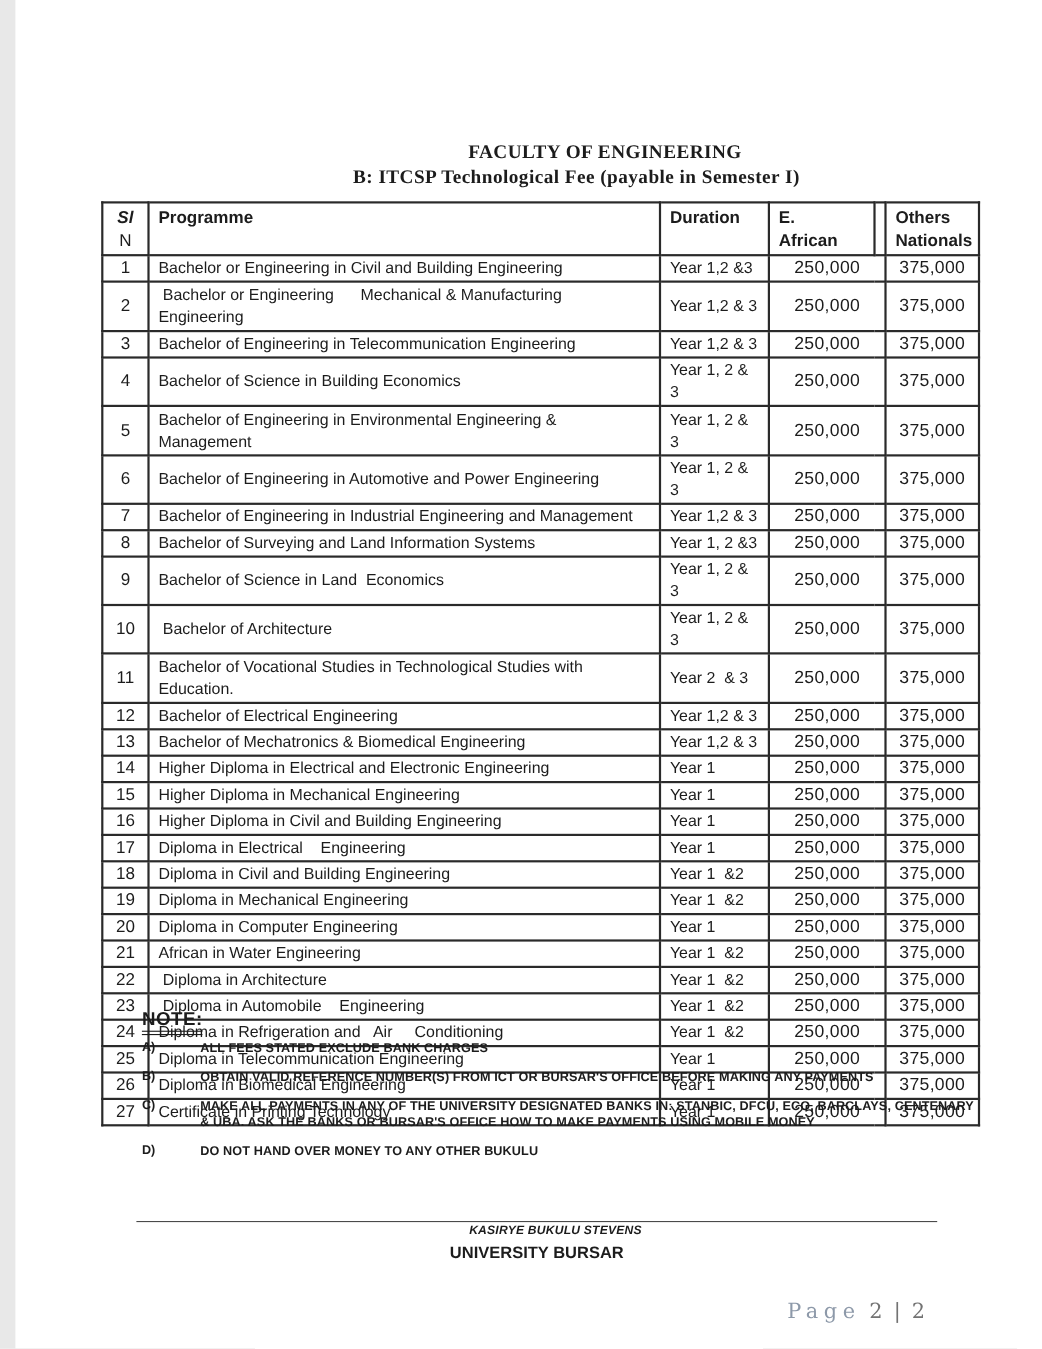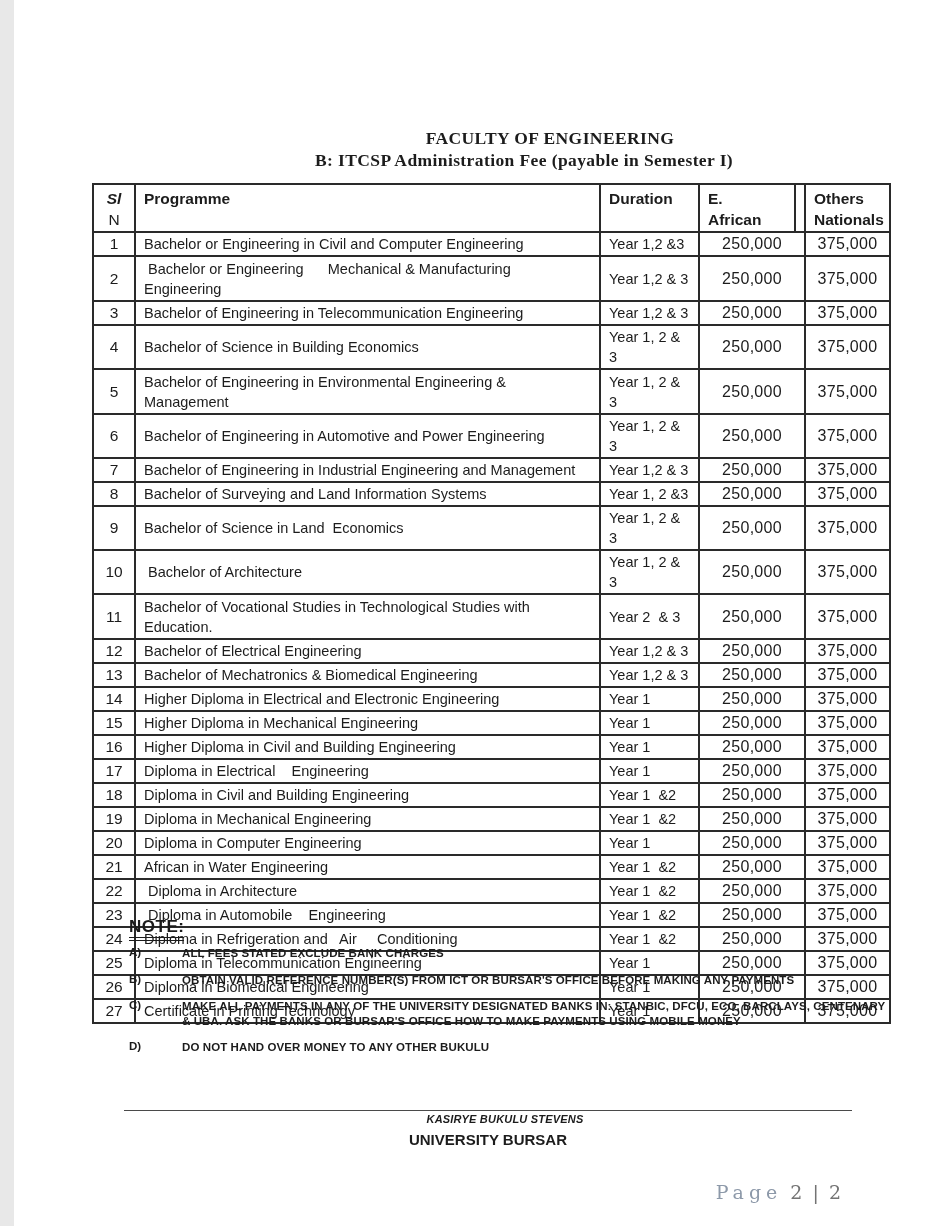--- a/index.html
+++ b/index.html
@@ -118,21 +118,21 @@
   .footer-page .page-word { color: #8d99a9; letter-spacing: 5px; margin-right: 8px; }
   .footer-page .page-num { color: #737373; letter-spacing: 2px; }
 </style>
 </head>
 <body>
 
 <div class="page">
 
   <div class="title-block">
     <div class="title-line1">FACULTY OF ENGINEERING</div>
-    <div class="title-line2">B: ITCSP Administration Fee (payable in Semester I)</div>
+    <div class="title-line2">B: ITCSP Technological Fee (payable in Semester I)</div>
   </div>
 
   <table class="fees">
     <colgroup>
       <col style="width:42px">
       <col style="width:465px">
       <col style="width:99px">
       <col style="width:96px">
       <col style="width:10px">
       <col style="width:85px">
@@ -152,21 +152,21 @@
         <th></th>
         <th>
           <span style="display:block">Others</span>
           <span style="display:block">Nationals</span>
         </th>
       </tr>
     </thead>
     <tbody>
     <tr>
       <td class="cell-sl">1</td>
-      <td class="cell-programme">Bachelor or Engineering in Civil and Computer Engineering</td>
+      <td class="cell-programme">Bachelor or Engineering in Civil and Building Engineering</td>
       <td class="cell-duration">Year 1,2 &amp;3</td>
       <td class="cell-amount" colspan="2">250,000</td>
       <td class="cell-amount">375,000</td>
     </tr>
 
     <tr class="tall">
       <td class="cell-sl">2</td>
       <td class="cell-programme"> Bachelor or Engineering      Mechanical &amp; Manufacturing
 Engineering</td>
       <td class="cell-duration">Year 1,2 &amp; 3</td>

